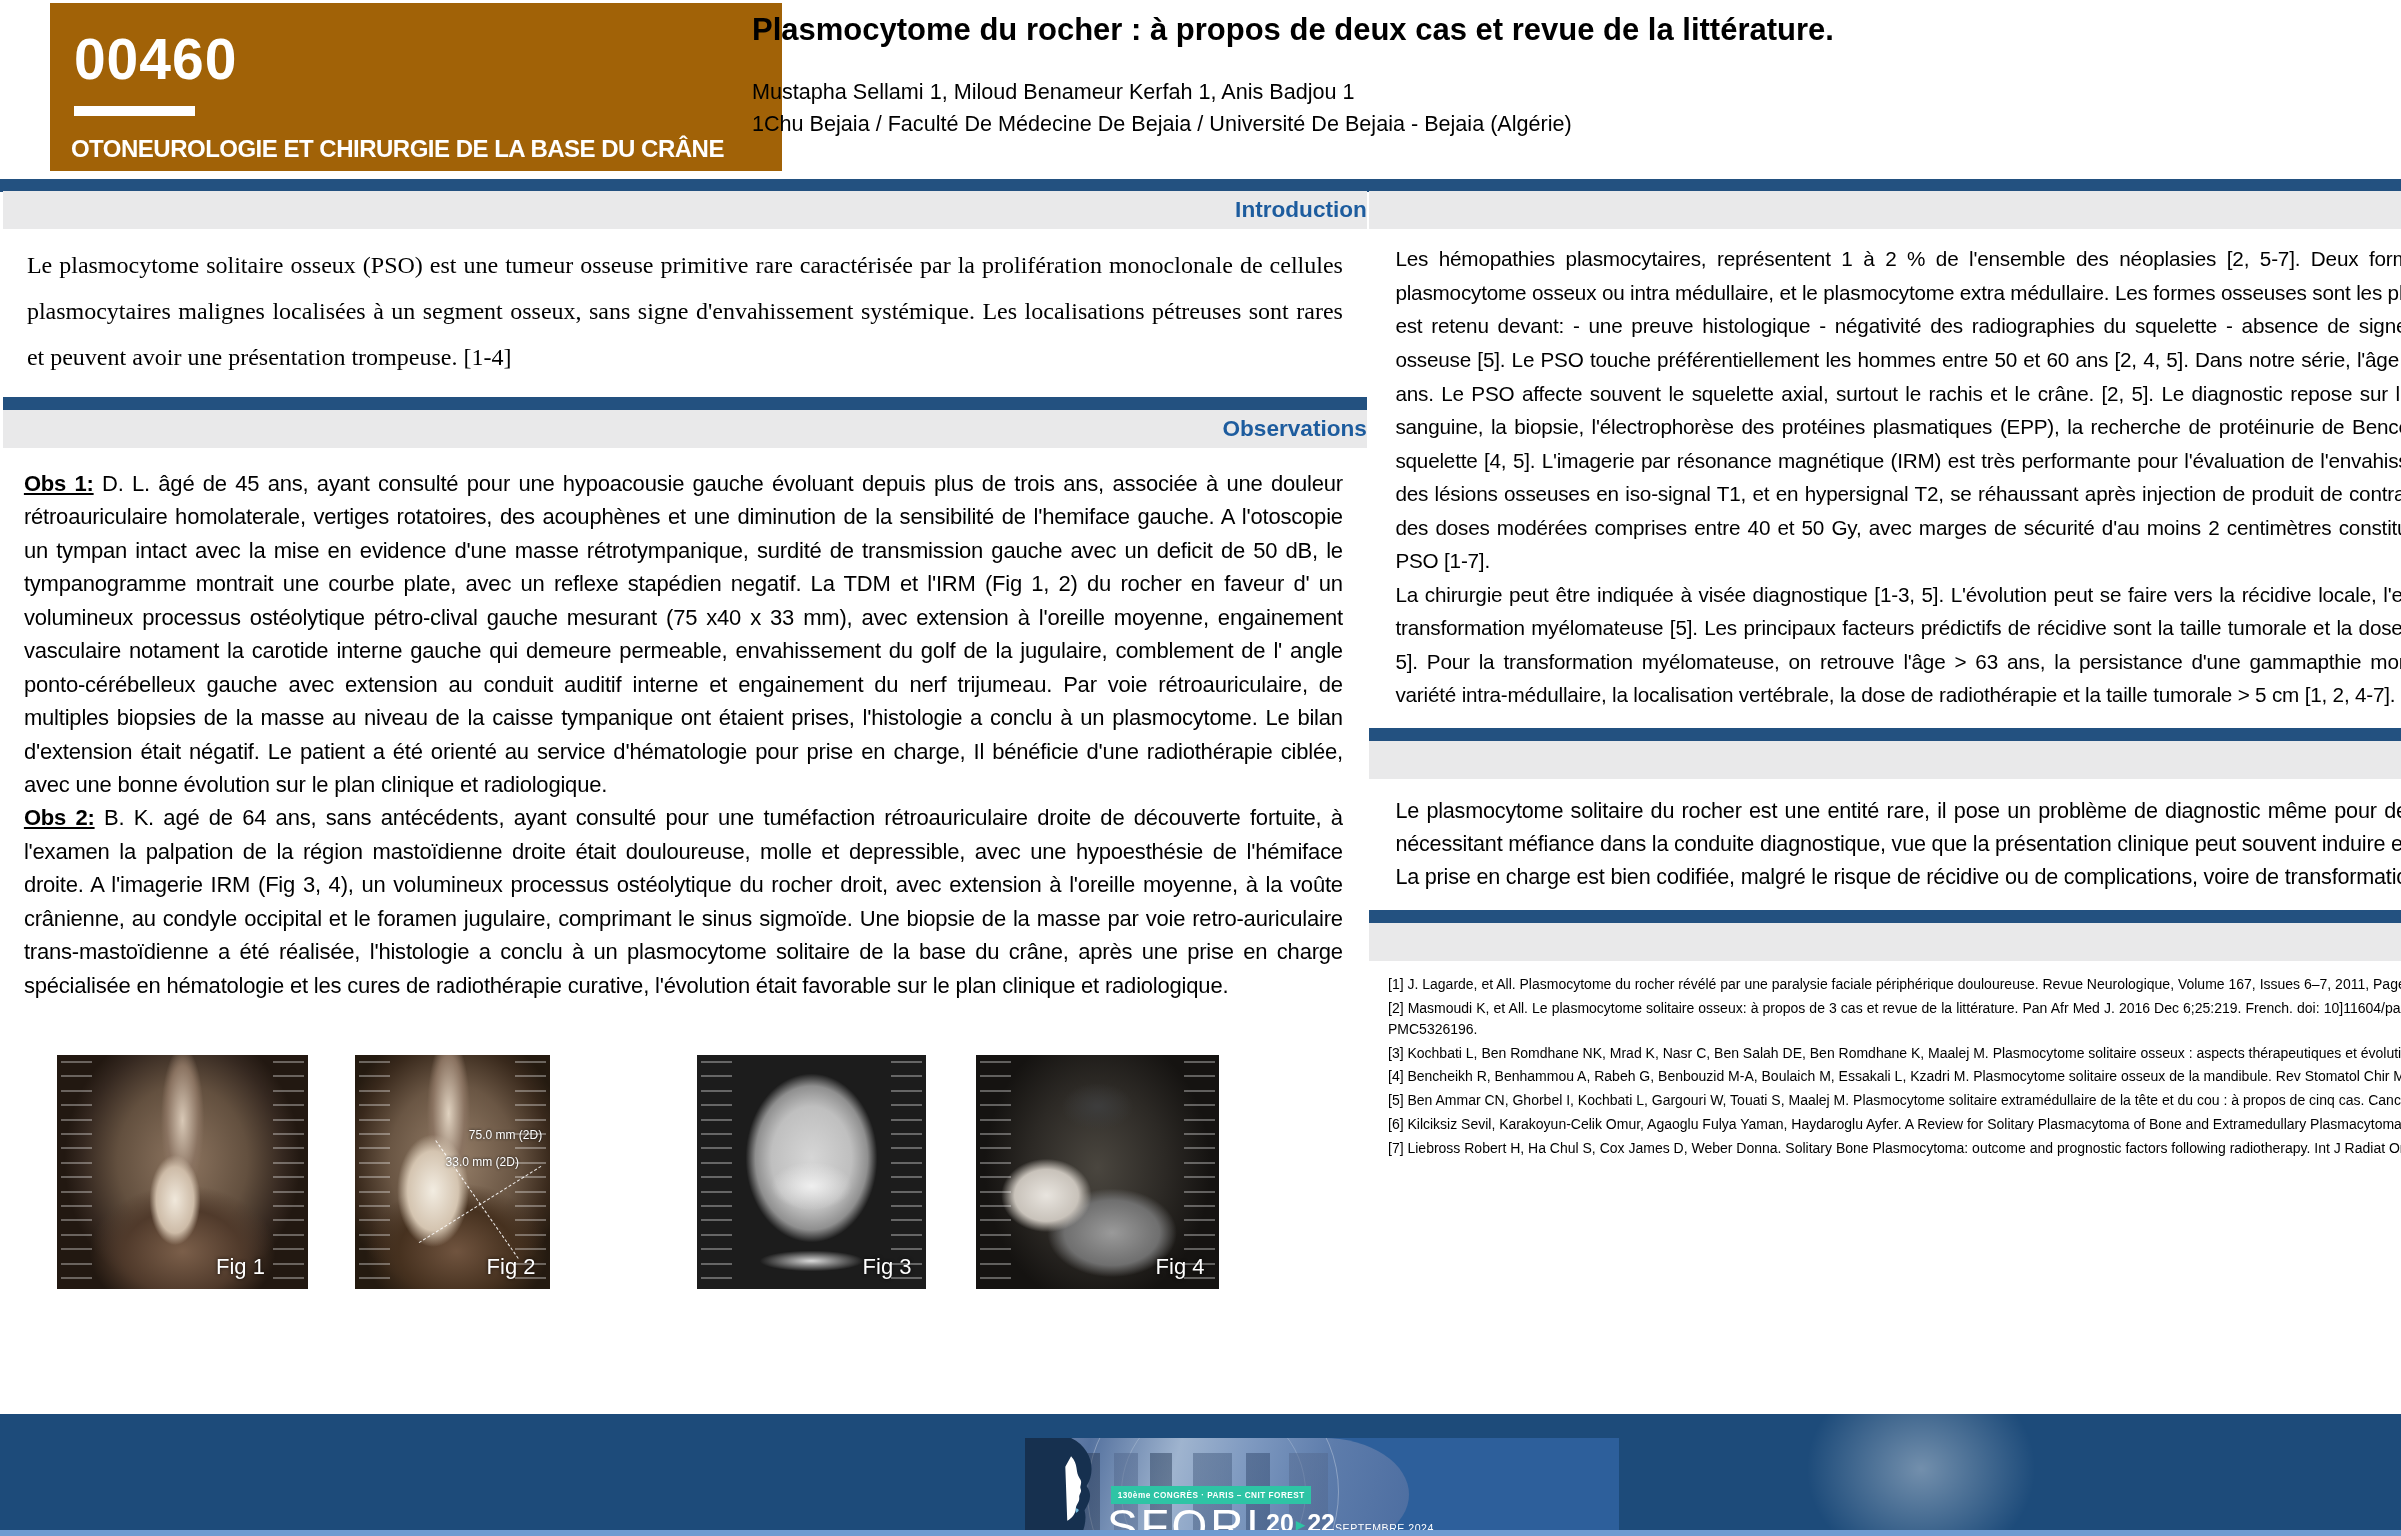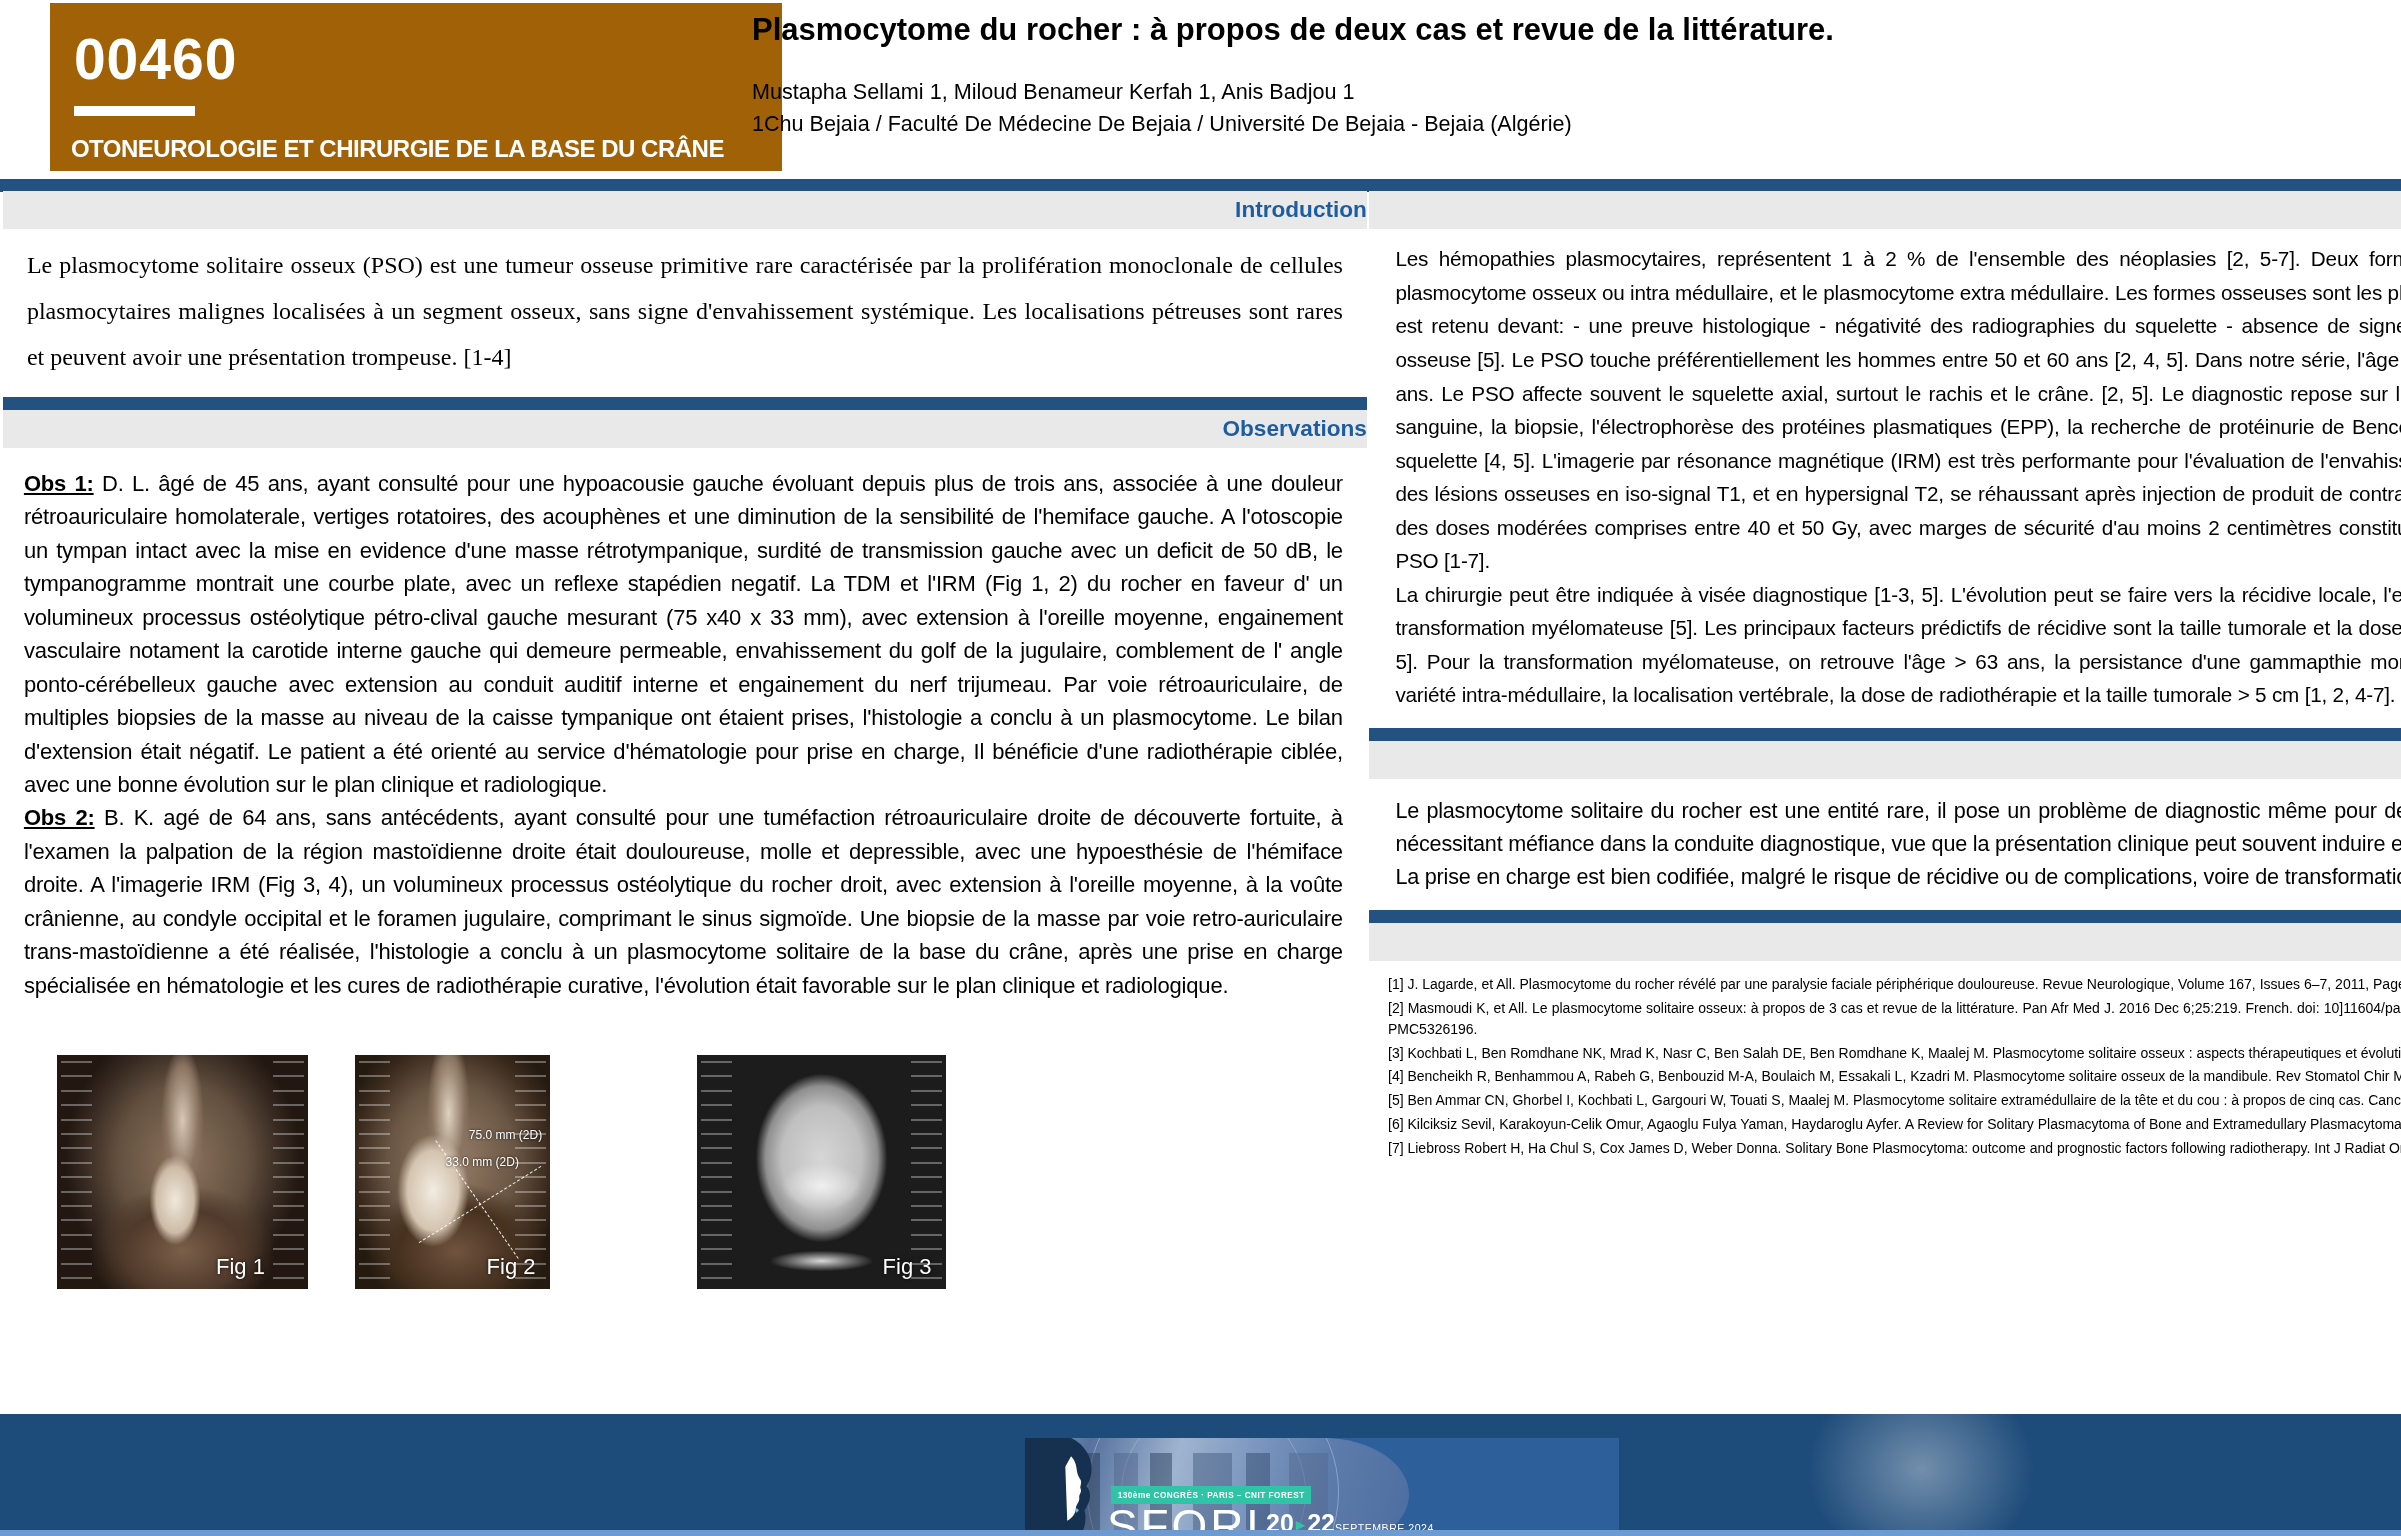--- a/index.html
+++ b/index.html
@@ -56,21 +56,21 @@
     radial-gradient(ellipse 46px 72px at 40% 58%,#f2ece1,#d4c4b0 55%,rgba(0,0,0,0) 78%),
     radial-gradient(ellipse 26.4px 96px at 48% 25%,#e0d2c0,#8a7361 60%,rgba(0,0,0,0) 82%),
     radial-gradient(ellipse 96px 72px at 52% 84%,#70543f,#46311f 60%,rgba(0,0,0,0) 95%),
     radial-gradient(ellipse 115px 137px at 50% 45%,#97806a 0%,#6a5644 55%,#39291c 85%,#241a10 100%);
     background-color:#241a10;}
   .fig3{width:229px;margin-right:50px;background:
     radial-gradient(ellipse 72px 14.4px at 50% 88%,#d9d9d9,rgba(0,0,0,0) 72%),
     radial-gradient(ellipse 58px 34px at 50% 56%,#efefef,rgba(0,0,0,0) 70%),
     radial-gradient(ellipse 89px 114px at 50% 44%,#d6d6d6 0%,#bfbfbf 45%,#8f8f8f 63%,#1c1c1c 74%),
     radial-gradient(ellipse 102px 126px at 50% 44%,rgba(0,0,0,0) 66%,#e8e8e8 70%,#111 78%);
-    background-color:#0e0e0e;padding-left:20px;}
+    background-color:#0e0e0e;}
   .fig4{width:243px;background:
     radial-gradient(ellipse 58px 47px at 29% 60%,#e8e4de,#c8c2ba 55%,rgba(0,0,0,0) 78%),
     radial-gradient(ellipse 79px 54px at 56% 76%,#9a9a9a,#6f6f6f 60%,rgba(0,0,0,0) 82%),
     radial-gradient(ellipse 46px 30px at 50% 22%,#3d3d3d,rgba(0,0,0,0) 78%),
     radial-gradient(ellipse 113px 140px at 50% 48%,#4a463f 0%,#2c2925 60%,#151311 100%);
     background-color:#121110;}
   .figlabel{position:absolute;bottom:8.6px;right:14.4px;color:#fff;font-weight:normal;font-size:22px;
     text-shadow:0 0 3.8px rgba(0,0,0,.8);}
   .fig1 .figlabel{right:43px;}
   .measure{position:absolute;color:#fff;font-size:12px;text-shadow:0 0 2.9px rgba(0,0,0,.9);}
@@ -154,20 +154,23 @@
       <div class="fig fig2">
         <div class="dash dash1"></div>
         <div class="dash dash2"></div>
         <span class="measure m1">75.0 mm (2D)</span>
         <span class="measure m2">33.0 mm (2D)</span>
         <span class="figlabel">Fig 2</span>
       </div>
       <div class="fig fig3">
         <span class="figlabel">Fig 3</span>
       </div>
+      <div class="fig fig4">
+        <span class="figlabel">Fig 4</span>
+      </div>
     </div>
   </div>
 
   <div class="col col-right">
     <div class="band">
       <span>Discussion</span>
     </div>
     <div class="disc">
 
     <p>Les hémopathies plasmocytaires, représentent 1 à 2 % de l'ensemble des néoplasies [2, 5-7]. Deux formes cliniques sont identifiées: le plasmocytome osseux ou intra médullaire, et le plasmocytome extra médullaire. Les formes osseuses sont les plus fréquentes [2-5]. Le diagnostic est retenu devant: - une preuve histologique - négativité des radiographies du squelette - absence de signes d'envahissement de la moelle osseuse [5]. Le PSO touche préférentiellement les hommes entre 50 et 60 ans [2, 4, 5]. Dans notre série, l'âge moyen de nos patients est de 54 ans. Le PSO affecte souvent le squelette axial, surtout le rachis et le crâne. [2, 5]. Le diagnostic repose sur l'examen physique, la numération sanguine, la biopsie, l'électrophorèse des protéines plasmatiques (EPP), la recherche de protéinurie de Bence Jones, et des radiographies du squelette [4, 5]. L'imagerie par résonance magnétique (IRM) est très performante pour l'évaluation de l'envahissement loco-régional. Elle montre des lésions osseuses en iso-signal T1, et en hypersignal T2, se réhaussant après injection de produit de contraste [4-6]. La radiothérapie (RT) à des doses modérées comprises entre 40 et 50 Gy, avec marges de sécurité d'au moins 2 centimètres constitue le traitement de référence des PSO [1-7].</p>

